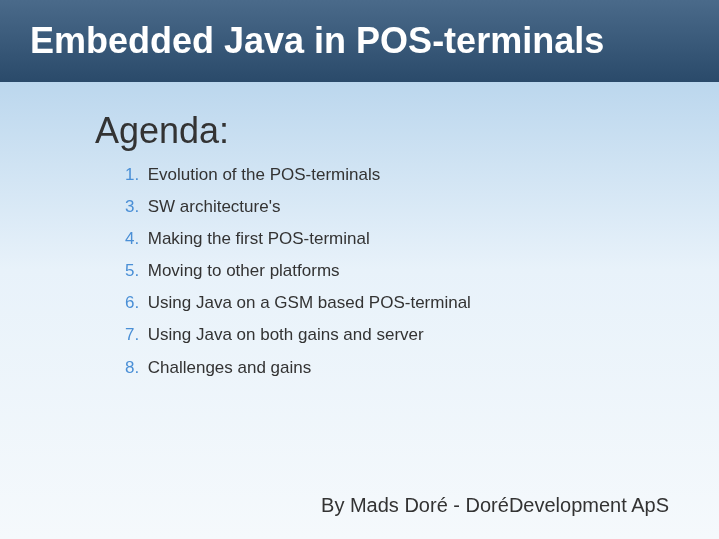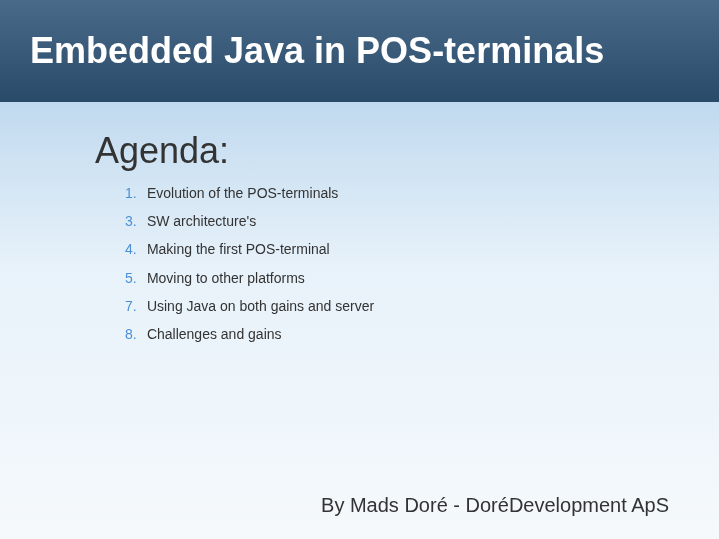--- a/index.html
+++ b/index.html
@@ -4,21 +4,21 @@
 <style>
   * { margin: 0; padding: 0; box-sizing: border-box; }
   html, body { width: 719px; height: 539px; overflow: hidden; }
   body {
     font-family: Arial, Helvetica, sans-serif;
     background: linear-gradient(to bottom, #a8cbe8 0%, #e8f2fa 50%, #f5f9fc 100%);
     position: relative;
   }
   .title-bar {
     background: linear-gradient(to bottom, #4a6a8a 0%, #3a5a7a 50%, #2a4a6a 100%);
-    height: 102px;
+    height: 82px;
     display: flex;
     align-items: center;
     padding-left: 30px;
   }
   .title-bar h1 {
     color: #ffffff;
     font-size: 36px;
     font-weight: bold;
   }
   .content {
@@ -29,21 +29,21 @@
     font-weight: normal;
     color: #333333;
     margin-bottom: 12px;
     padding-left: 0;
   }
   .agenda-list {
     list-style: none;
     padding-left: 30px;
   }
   .agenda-list li {
-    font-size: 14px;
+    font-size: 17px;
     color: #333333;
     line-height: 1.3;
     margin-bottom: 10px;
     padding-left: 26px;
     text-indent: -26px;
     max-width: 360px;
   }
   .agenda-list li .num {
     color: #4a8fd6;
     font-weight: normal;
@@ -66,18 +66,19 @@
   <h1>Embedded Java in POS-terminals</h1>
 </div>
 
 <div class="content">
   <div class="agenda-heading">Agenda:</div>
   <ol class="agenda-list">
     <li><span class="num">1.</span> <span>Evolution of the POS-terminals</span></li>
     <li><span class="num">3.</span> <span>SW architecture's</span></li>
     <li><span class="num">4.</span> <span>Making the first POS-terminal</span></li>
     <li><span class="num">5.</span> <span>Moving to other platforms</span></li>
+    <li><span class="num">6.</span> <span>Using Java on a GSM based POS-terminal</span></li>
     <li><span class="num">7.</span> <span>Using Java on both gains and server</span></li>
     <li><span class="num">8.</span> <span>Challenges and gains</span></li>
   </ol>
 </div>
 
 <div class="footer">By Mads Doré - DoréDevelopment ApS</div>
 
 </body></html>

